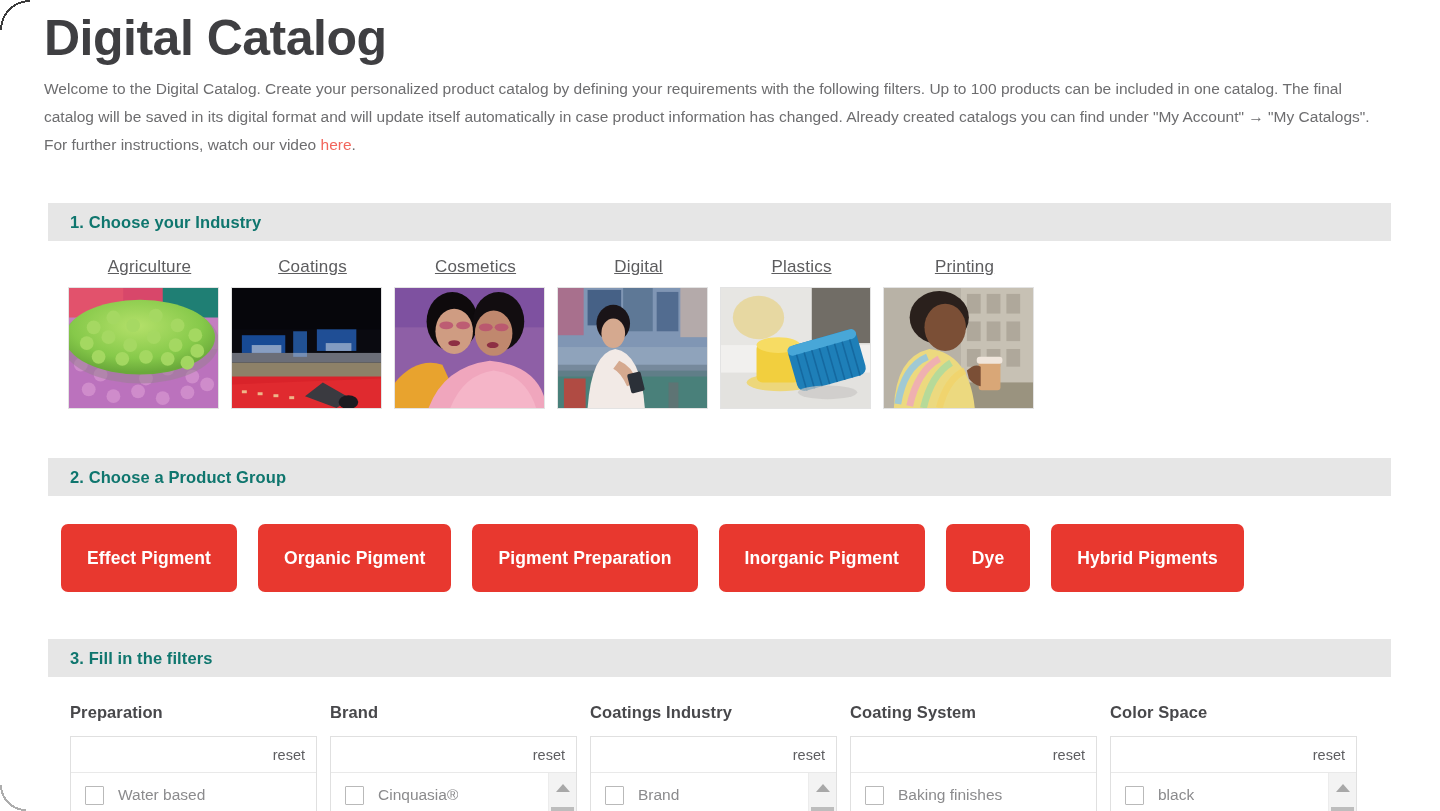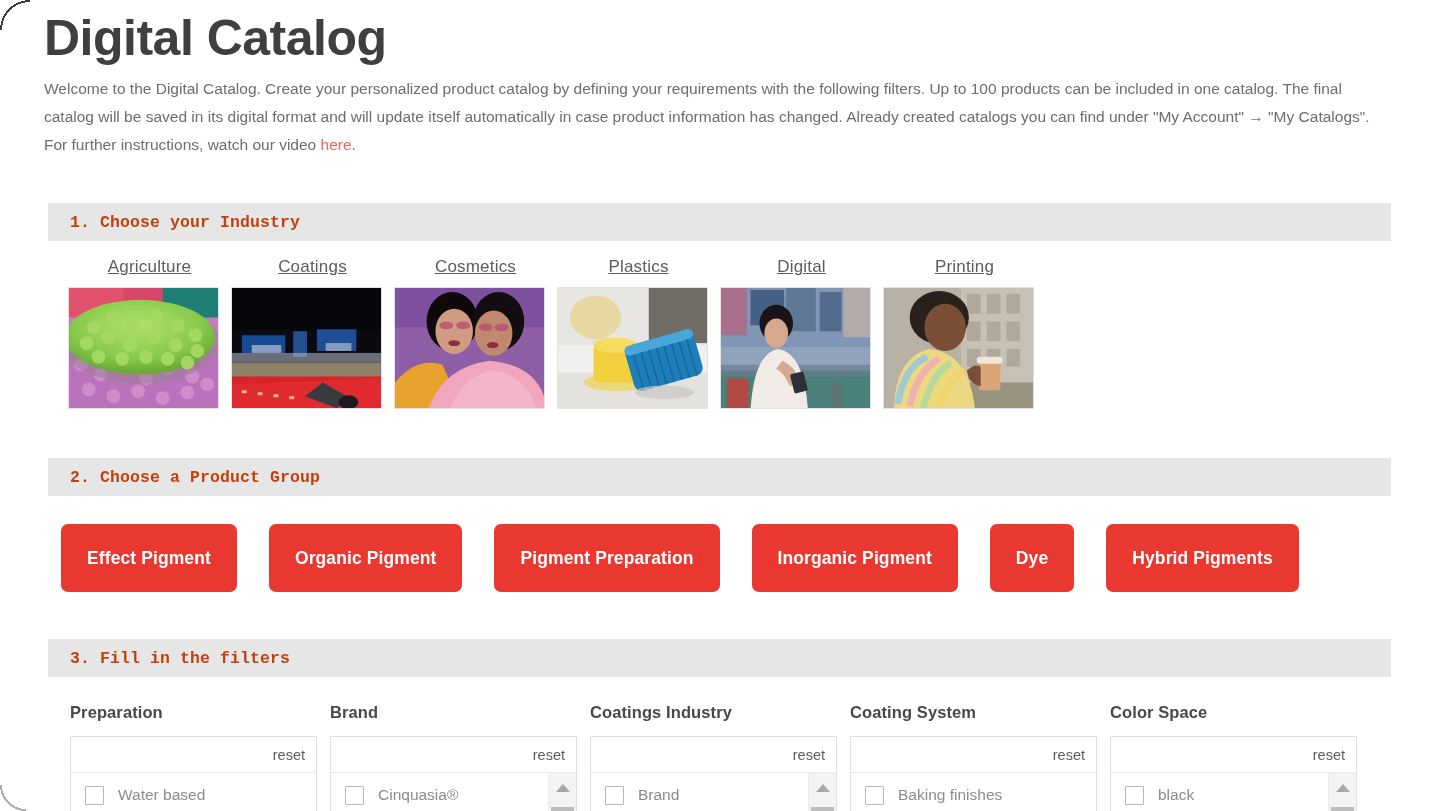--- a/index.html
+++ b/index.html
@@ -57,23 +57,22 @@
     width: 1343px;
     height: 38px;
     background: #e6e6e6;
     display: flex;
     align-items: center;
     padding-left: 22px;
   }
   .sec-bar .sec-title {
     font-size: 16.5px;
     font-weight: bold;
-    color: #c2410c;
+    color: #0f766e;
     letter-spacing: .1px;
-    font-family: Liberation Mono, monospace;
   }
 
   
   .industries {
     margin: 16px 0 0 68px;
     display: flex;
     gap: 0px;
   }
   .ind-item { width: 163px; }
   .ind-label {
@@ -91,21 +90,21 @@
     overflow: hidden;
     position: relative;
   }
   .ind-thumb svg { display: block; width: 100%; height: 100%; }
 
   
   .pg-row {
     margin: 28px 0 0 61px;
     display: flex;
     align-items: center;
-    gap: 32px;
+    gap: 21px;
   }
   .pg-btn {
     height: 68px;
     border: none;
     border-radius: 7px;
     background: #e8382f;
     color: #ffffff;
     font-family: "Liberation Sans", sans-serif;
     font-size: 17.5px;
     font-weight: bold;
@@ -324,20 +323,44 @@
                 <ellipse cx="108" cy="40" rx="7" ry="4"></ellipse>
             </g>
             <path d="M0,122 L0,96 Q22,70 48,78 L68,122 Z" fill="#e8a32e"></path>
             <path d="M34,122 Q50,80 96,74 Q140,78 151,110 L151,122 Z" fill="#f0a6bd"></path>
             <path d="M56,122 Q70,88 100,84 Q132,88 143,122 Z" fill="#f5b5c8"></path>
           </svg>
         </div>
       </div>
 
       <div class="ind-item">
+        <div class="ind-label">Digital</div>
+        <div class="ind-thumb">
+          <svg viewBox="0 0 151 122" preserveAspectRatio="none">
+            <rect x="0" y="0" width="151" height="122" fill="#8fa3bb"></rect>
+            <rect x="0" y="0" width="151" height="60" fill="#8096b4"></rect>
+            <rect x="0" y="0" width="26" height="48" fill="#b9607c" opacity=".7"></rect>
+            <rect x="30" y="2" width="34" height="36" fill="#2d4a72" opacity=".7"></rect>
+            <rect x="66" y="0" width="30" height="44" fill="#55708f" opacity=".8"></rect>
+            <rect x="100" y="4" width="22" height="40" fill="#3e5a80" opacity=".7"></rect>
+            <rect x="124" y="0" width="27" height="50" fill="#d7b8a4" opacity=".6"></rect>
+            <rect x="0" y="84" width="151" height="38" fill="#3d7a6f" opacity=".85"></rect>
+            <rect x="0" y="78" width="151" height="12" fill="#6b7e8e" opacity=".7"></rect>
+            <ellipse cx="56" cy="36" rx="17" ry="19" fill="#1a1418"></ellipse>
+            <ellipse cx="56" cy="46" rx="12" ry="15" fill="#d5a98f"></ellipse>
+            <path d="M30,122 Q34,66 58,62 Q84,66 88,122 Z" fill="#f2eae6"></path>
+            <path d="M62,74 Q76,80 80,96 L70,100 Q64,86 56,82 Z" fill="#d5a98f"></path>
+            <rect x="72" y="86" width="14" height="20" rx="2" fill="#2b3038" transform="rotate(-14 79 96)"></rect>
+            <rect x="6" y="92" width="22" height="30" fill="#c2423a" opacity=".85"></rect>
+            <rect x="112" y="96" width="10" height="26" fill="#6d6d70" opacity=".6"></rect>
+          </svg>
+        </div>
+      </div>
+
+      <div class="ind-item">
         <div class="ind-label">Plastics</div>
         <div class="ind-thumb">
           <svg viewBox="0 0 151 122" preserveAspectRatio="none">
             <rect x="0" y="0" width="151" height="122" fill="#f1f0ee"></rect>
             <rect x="0" y="0" width="151" height="58" fill="#e7e6e3"></rect>
             <rect x="92" y="0" width="59" height="56" fill="#4a443c" opacity=".75"></rect>
             <ellipse cx="38" cy="30" rx="26" ry="22" fill="#e8cc6e" opacity=".55"></ellipse>
             <rect x="0" y="86" width="151" height="36" fill="#e3e2df"></rect>
             <ellipse cx="60" cy="96" rx="34" ry="9" fill="#edd77b"></ellipse>
             <rect x="36" y="56" width="44" height="40" rx="6" fill="#f2cf3e"></rect>
@@ -355,44 +378,20 @@
                 <line x1="128" y1="60" x2="128" y2="98"></line>
                   <line x1="136" y1="60" x2="136" y2="98"></line>
               </g>
             </g>
             <ellipse cx="108" cy="106" rx="30" ry="7" fill="#c9c8c5" opacity=".7"></ellipse>
           </svg>
         </div>
       </div>
 
       <div class="ind-item">
-        <div class="ind-label">Digital</div>
-        <div class="ind-thumb">
-          <svg viewBox="0 0 151 122" preserveAspectRatio="none">
-            <rect x="0" y="0" width="151" height="122" fill="#8fa3bb"></rect>
-            <rect x="0" y="0" width="151" height="60" fill="#8096b4"></rect>
-            <rect x="0" y="0" width="26" height="48" fill="#b9607c" opacity=".7"></rect>
-            <rect x="30" y="2" width="34" height="36" fill="#2d4a72" opacity=".7"></rect>
-            <rect x="66" y="0" width="30" height="44" fill="#55708f" opacity=".8"></rect>
-            <rect x="100" y="4" width="22" height="40" fill="#3e5a80" opacity=".7"></rect>
-            <rect x="124" y="0" width="27" height="50" fill="#d7b8a4" opacity=".6"></rect>
-            <rect x="0" y="84" width="151" height="38" fill="#3d7a6f" opacity=".85"></rect>
-            <rect x="0" y="78" width="151" height="12" fill="#6b7e8e" opacity=".7"></rect>
-            <ellipse cx="56" cy="36" rx="17" ry="19" fill="#1a1418"></ellipse>
-            <ellipse cx="56" cy="46" rx="12" ry="15" fill="#d5a98f"></ellipse>
-            <path d="M30,122 Q34,66 58,62 Q84,66 88,122 Z" fill="#f2eae6"></path>
-            <path d="M62,74 Q76,80 80,96 L70,100 Q64,86 56,82 Z" fill="#d5a98f"></path>
-            <rect x="72" y="86" width="14" height="20" rx="2" fill="#2b3038" transform="rotate(-14 79 96)"></rect>
-            <rect x="6" y="92" width="22" height="30" fill="#c2423a" opacity=".85"></rect>
-            <rect x="112" y="96" width="10" height="26" fill="#6d6d70" opacity=".6"></rect>
-          </svg>
-        </div>
-      </div>
-
-      <div class="ind-item">
         <div class="ind-label">Printing</div>
         <div class="ind-thumb">
           <svg viewBox="0 0 151 122" preserveAspectRatio="none">
             <rect x="0" y="0" width="151" height="122" fill="#b8b2a6"></rect>
             <rect x="78" y="0" width="73" height="122" fill="#c7c1b4"></rect>
             <g fill="#aaa396" opacity=".8">
               <rect x="84" y="6" width="14" height="20"></rect>
                 <rect x="104" y="6" width="14" height="20"></rect>
               <rect x="124" y="6" width="14" height="20"></rect>
               <rect x="84" y="34" width="14" height="20"></rect>

